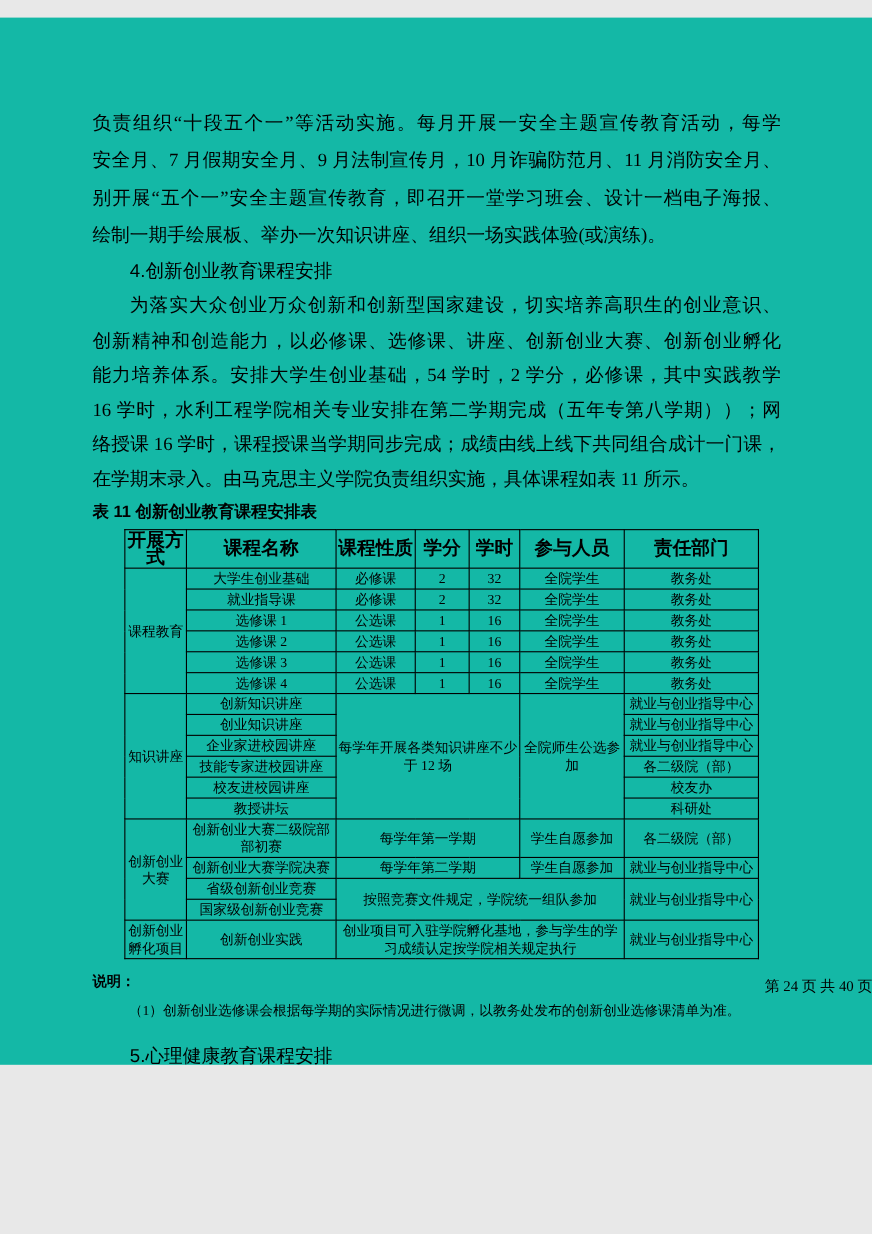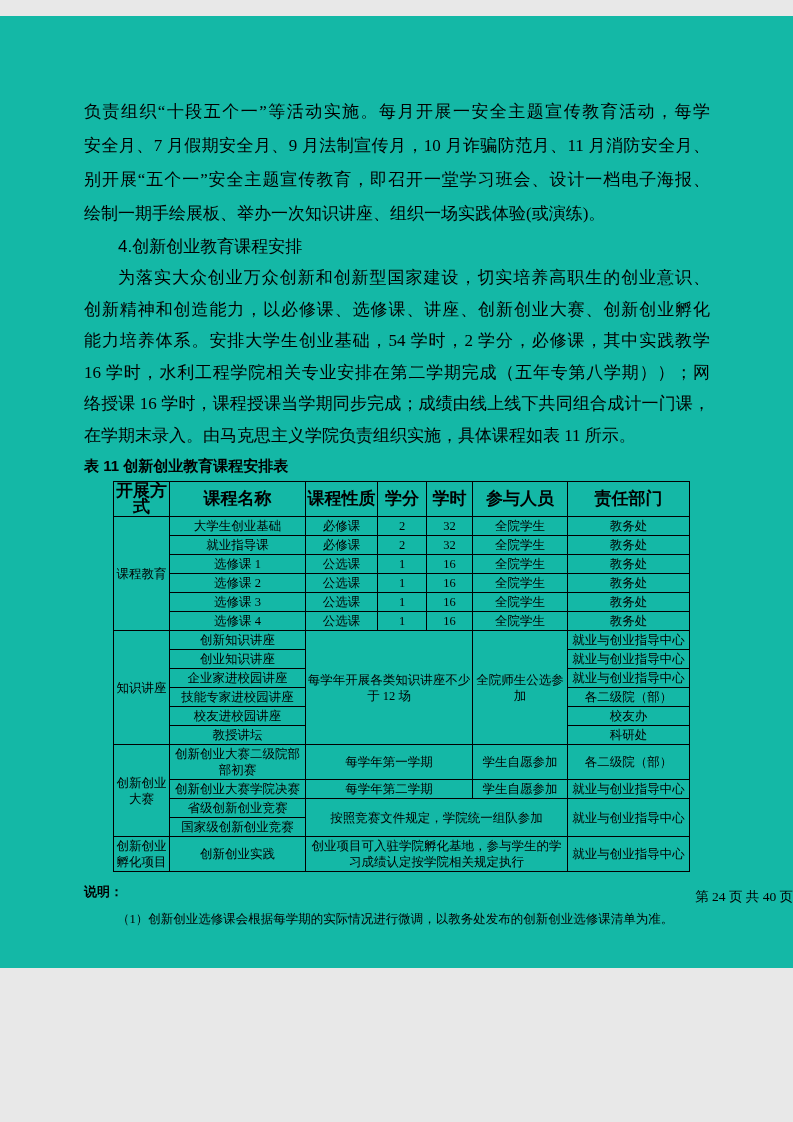--- a/index.html
+++ b/index.html
@@ -245,16 +245,17 @@
       </tbody>
   </table>
 
   <div class="notes">
     <div class="notes-label">说明：</div>
     <div id="notes-items">
         <div class="note-item">（1）创新创业选修课会根据每学期的实际情况进行微调，以教务处发布的创新创业选修课清单为准。</div>
       </div>
   </div>
 
+  <h3 class="heading h5">5.心理健康教育课程安排</h3>
 
   <div class="footer">第 24 页 共 40 页</div>
 
 </div>
 
 </body></html>

